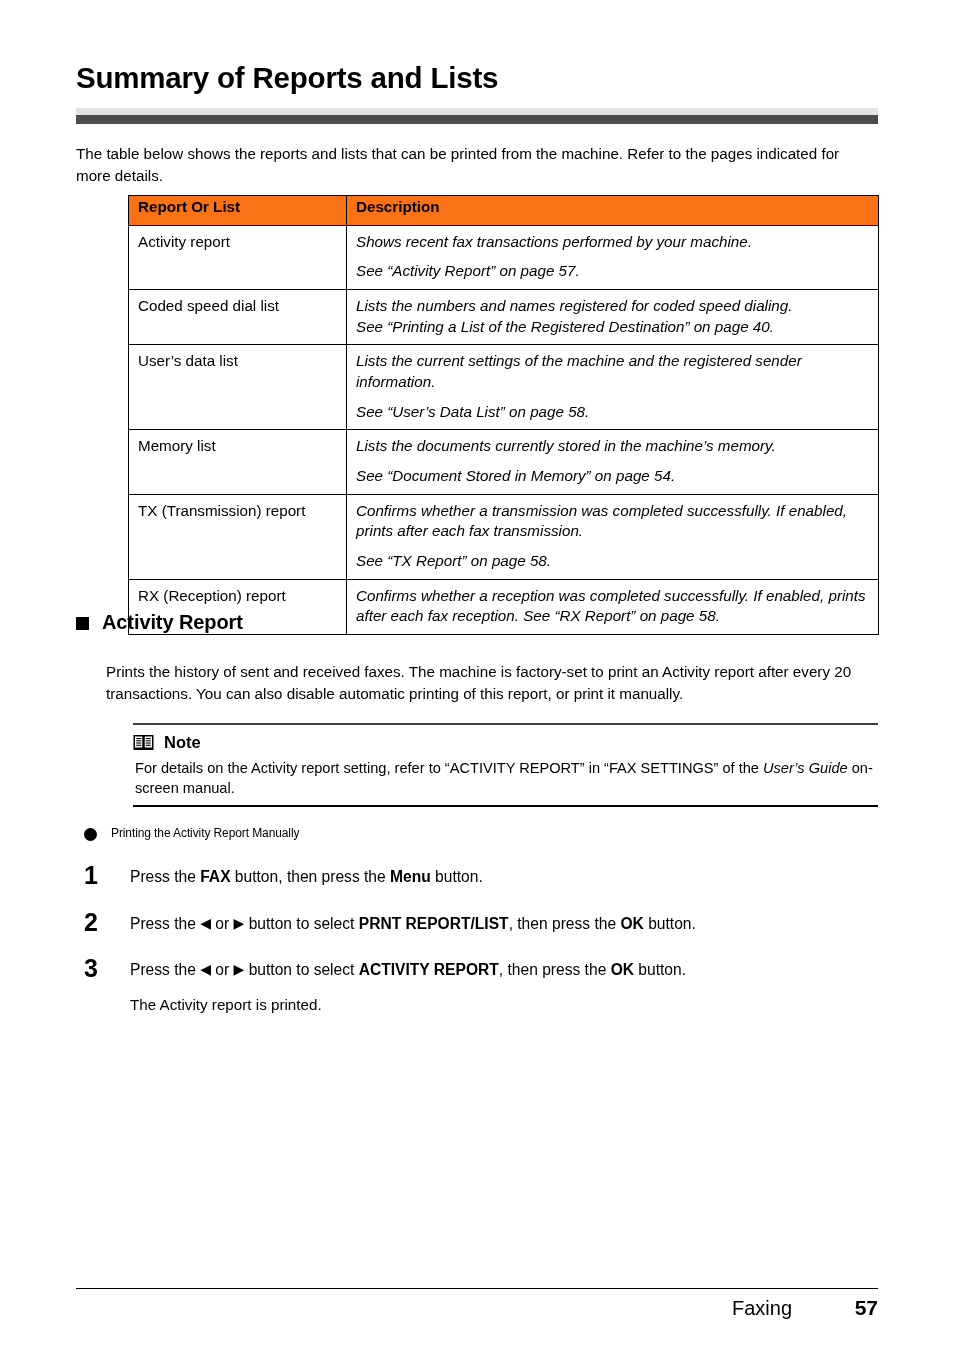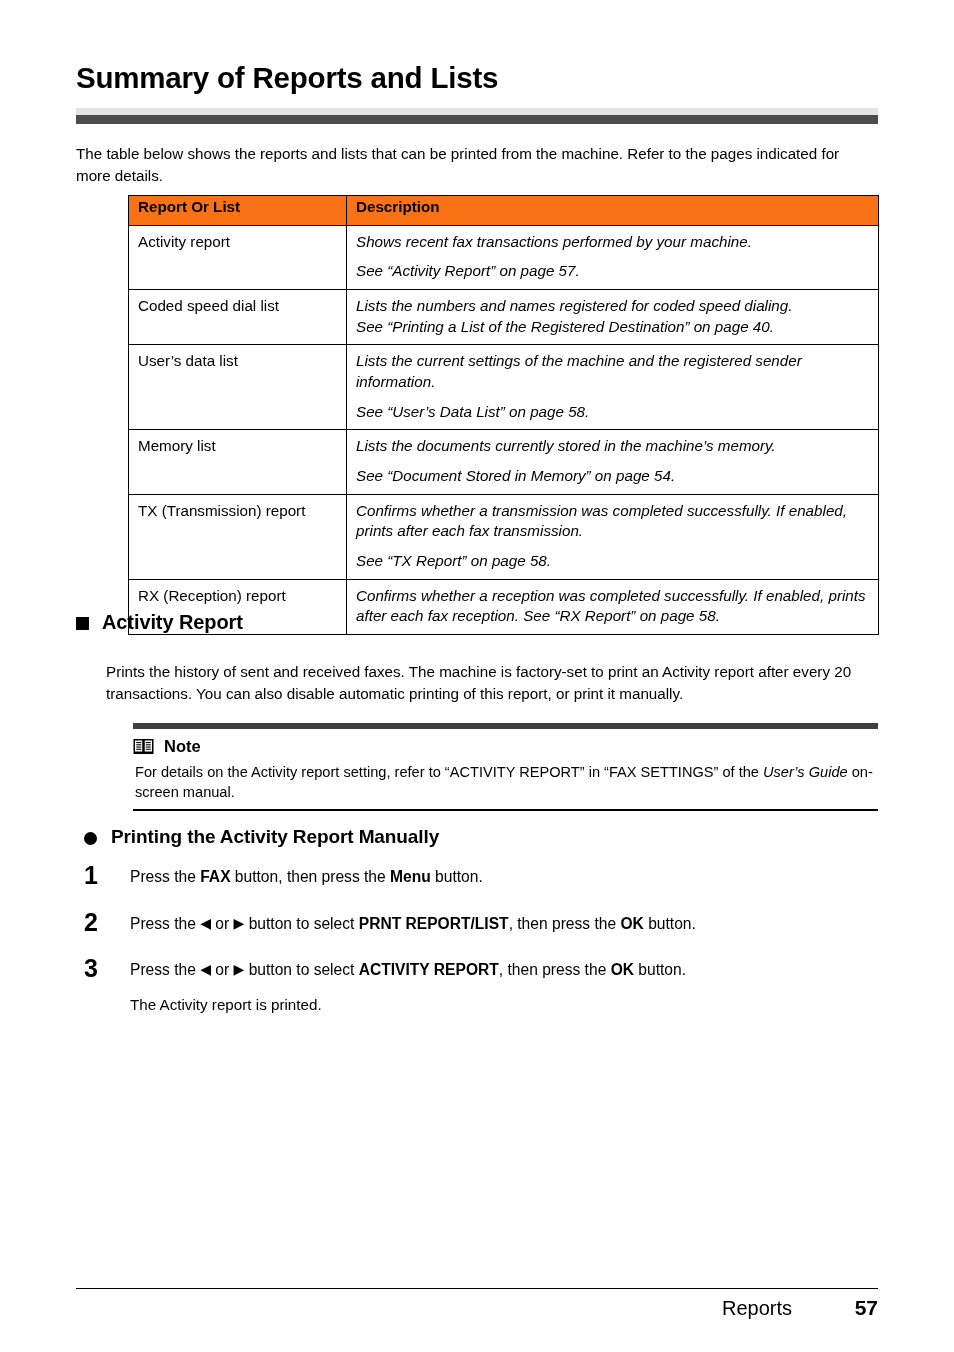--- a/index.html
+++ b/index.html
@@ -122,21 +122,21 @@
     font-size: 15.2px;
     line-height: 1.44;
   }
 
   
   .note-box {
     position: absolute;
     left: 133px;
     top: 723px;
     width: 745px;
-    border-top: 6px solid #404040;
+    border-top: 2px solid #404040;
     border-bottom: 2px solid #000;
     padding: 8px 0 7px 0;
   }
   .note-head {
     display: flex;
     align-items: center;
     gap: 10px;
   }
   .note-icon {
     width: 21px;
@@ -169,22 +169,22 @@
   .bullet-round {
     width: 13px;
     height: 13px;
     border-radius: 50%;
     background: #000;
     flex: none;
     position: relative;
     top: 1px;
   }
   .sec-round-label {
-    font-size: 19px;
-    font-weight: bold;
+    font-size: 12px;
+    font-weight: normal;
     letter-spacing: -0.1px;
   }
 
   
   .steps {
     position: absolute;
     left: 84px;
     top: 862px;
     width: 800px;
   }
@@ -361,17 +361,17 @@
       <div class="step">
         <div class="step-num">3</div>
         <div>
           <div class="step-text"><span>Press the </span><span class="arrow">◀</span><span> or </span><span class="arrow">▶</span><span> button to select </span><b>ACTIVITY REPORT</b><span>, then press the </span><b>OK</b><span> button.</span></div>
           <div class="step-sub">The Activity report is printed.</div>
         </div>
       </div>
     </div>
 
   <div class="footer">
-    <span class="footer-section">Reports</span>
+    <span class="footer-section">Faxing</span>
     <span class="footer-page">57</span>
   </div>
 
 </div>
 
 </body></html>

